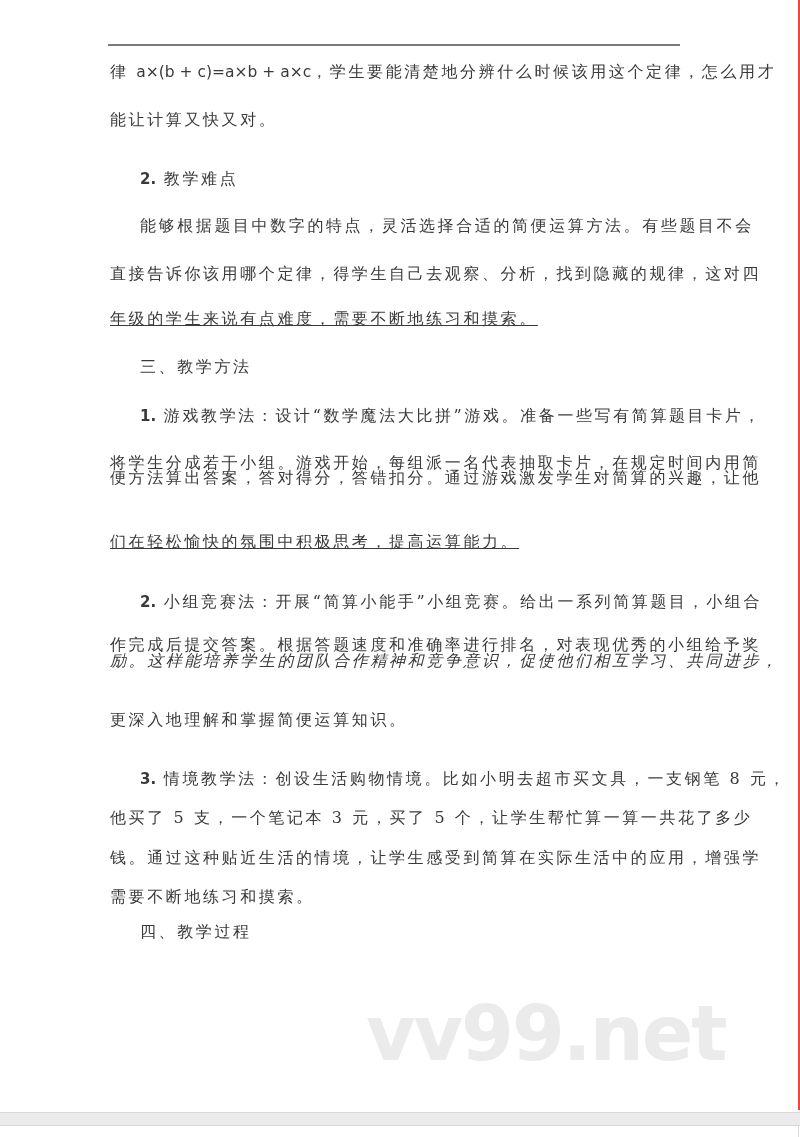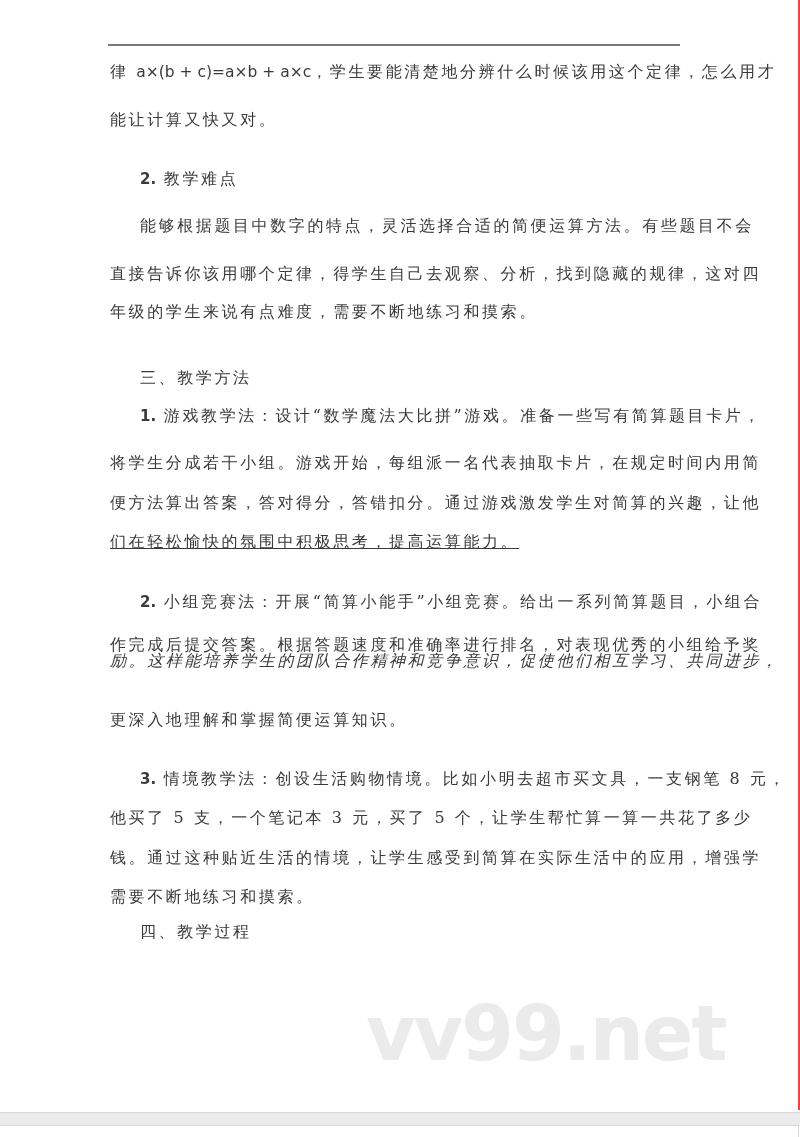--- a/index.html
+++ b/index.html
@@ -101,29 +101,29 @@
     <div class="line" style="top:0px;">
       <span>律 </span><span class="latin">a×(b + c)=a×b + a×c</span><span>，学生要能清楚地分辨什么时候该用这个定律，怎么用才</span>
     </div>
     <div class="line" style="top:48px;">能让计算又快又对。</div>
 
     <div class="line indent" style="top:107px;">
       <span class="num">2.</span><span> 教学难点</span>
     </div>
     <div class="line indent" style="top:154px;">能够根据题目中数字的特点，灵活选择合适的简便运算方法。有些题目不会</div>
     <div class="line" style="top:202px;">直接告诉你该用哪个定律，得学生自己去观察、分析，找到隐藏的规律，这对四</div>
-    <div class="line" style="top:240px;">年级的学生来说有点难度，需要不断地练习和摸索。</div>
+    <div class="line" style="top:247px;text-decoration:underline;">年级的学生来说有点难度，需要不断地练习和摸索。</div>
 
-    <div class="line indent" style="top:306px;">三、教学方法</div>
+    <div class="line indent" style="top:295px;">三、教学方法</div>
 
     <div class="line indent" style="top:344px;">
       <span class="num">1.</span><span> 游戏教学法：设计“数学魔法大比拼”游戏。准备一些写有简算题目卡片，</span>
     </div>
     <div class="line" style="top:391px;">将学生分成若干小组。游戏开始，每组派一名代表抽取卡片，在规定时间内用简</div>
-    <div class="line" style="top:431px;">便方法算出答案，答对得分，答错扣分。通过游戏激发学生对简算的兴趣，让他</div>
+    <div class="line" style="top:406px;">便方法算出答案，答对得分，答错扣分。通过游戏激发学生对简算的兴趣，让他</div>
     <div class="line" style="top:470px;text-decoration:underline;">们在轻松愉快的氛围中积极思考，提高运算能力。</div>
 
     <div class="line indent" style="top:530px;">
       <span class="num">2.</span><span> 小组竞赛法：开展“简算小能手”小组竞赛。给出一系列简算题目，小组合</span>
     </div>
     <div class="line" style="top:573px;">作完成后提交答案。根据答题速度和准确率进行排名，对表现优秀的小组给予奖</div>
     <div class="line" style="top:589px;font-style:italic;">励。这样能培养学生的团队合作精神和竞争意识，促使他们相互学习、共同进步，</div>
     <div class="line" style="top:648px;">更深入地理解和掌握简便运算知识。</div>
 
     <div class="line indent" style="top:707px;">

